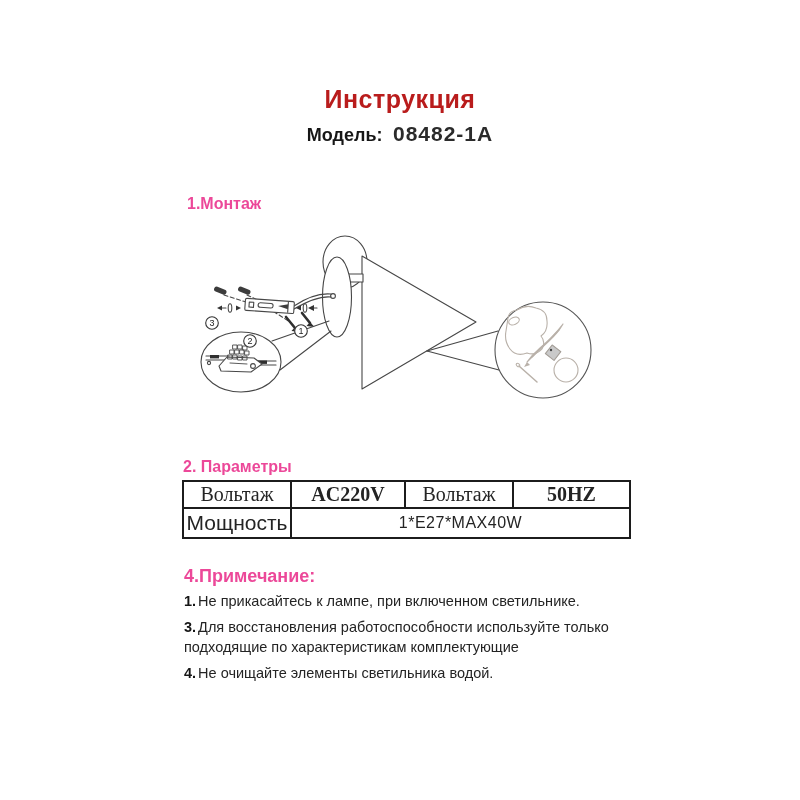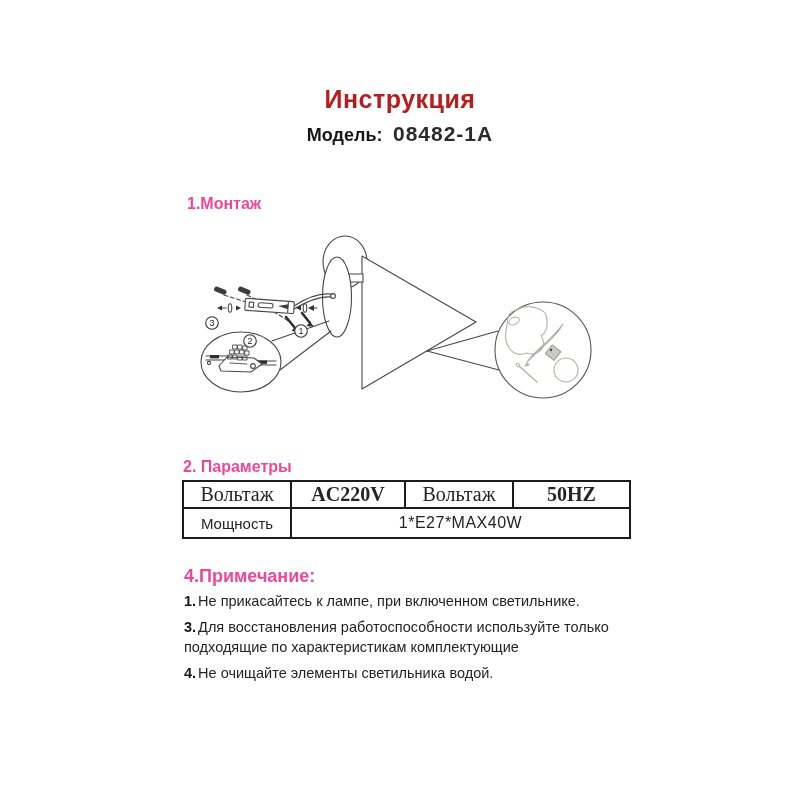--- a/index.html
+++ b/index.html
@@ -24,21 +24,21 @@
   }
   table.params td{
     border:2px solid #1c1c1c;text-align:center;vertical-align:middle;padding:0;
     color:#242424;
   }
   td.c1{width:106px;} td.c2{width:112px;} td.c3{width:106px;} td.c4{width:115px;}
   tr.r1 td{height:25px;font-size:20px;font-family:Liberation Serif, serif;}
   tr.r2 td{height:28px;}
   .cell-bold-lg{font-weight:bold;font-size:17px;}
   .cell-bold{font-weight:bold;font-size:15px;margin-left:20px;}
-  .cell-power{font-size:15px;margin-left:12px;}
+  .cell-power{font-size:21px;margin-left:12px;}
   .cell-value{font-size:16px;letter-spacing:.5px;}
   .notes{position:absolute;left:184px;top:591px;width:452px;}
   .note{font-size:14.5px;line-height:20px;margin-bottom:6px;color:#242424;}
   .note b{color:#161616;margin-right:2px;}
 </style>
 </head>
 <body>
 
 <div class="sheet">
 

